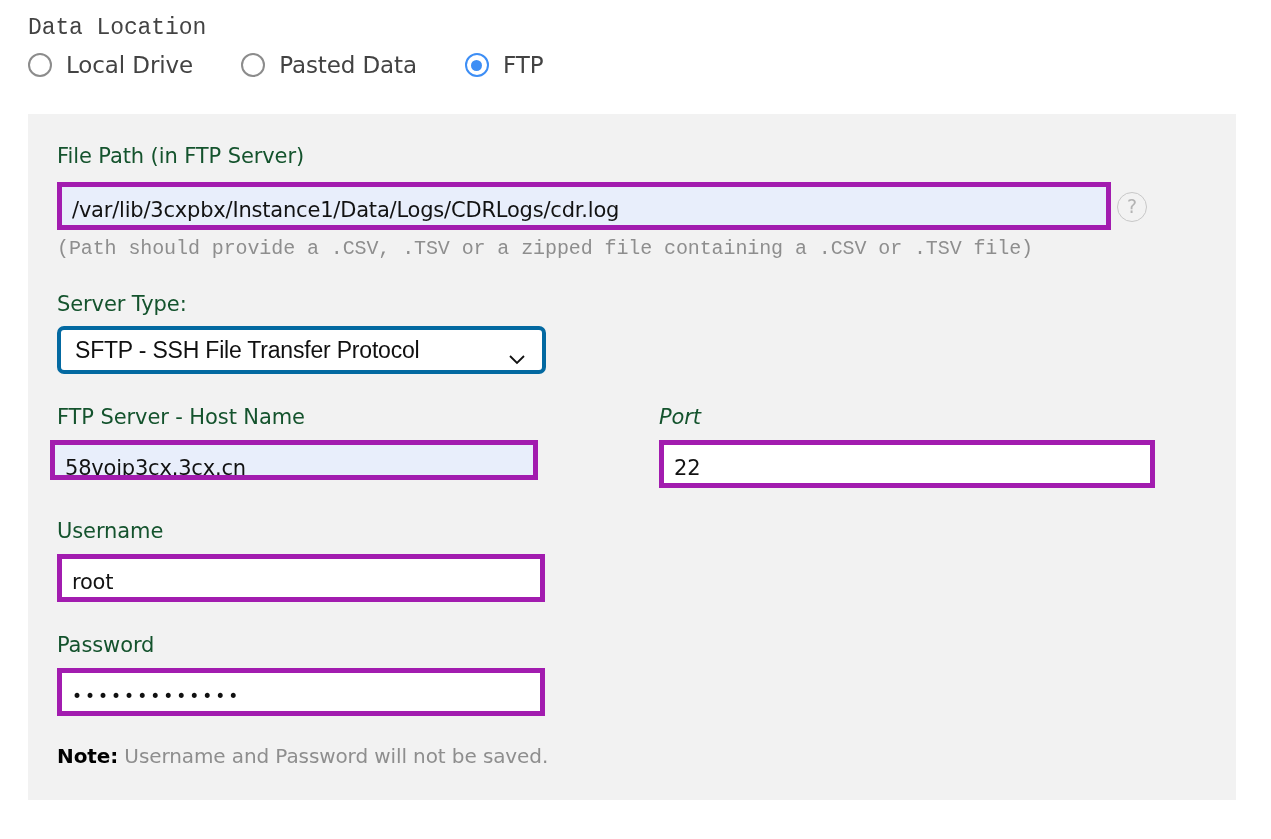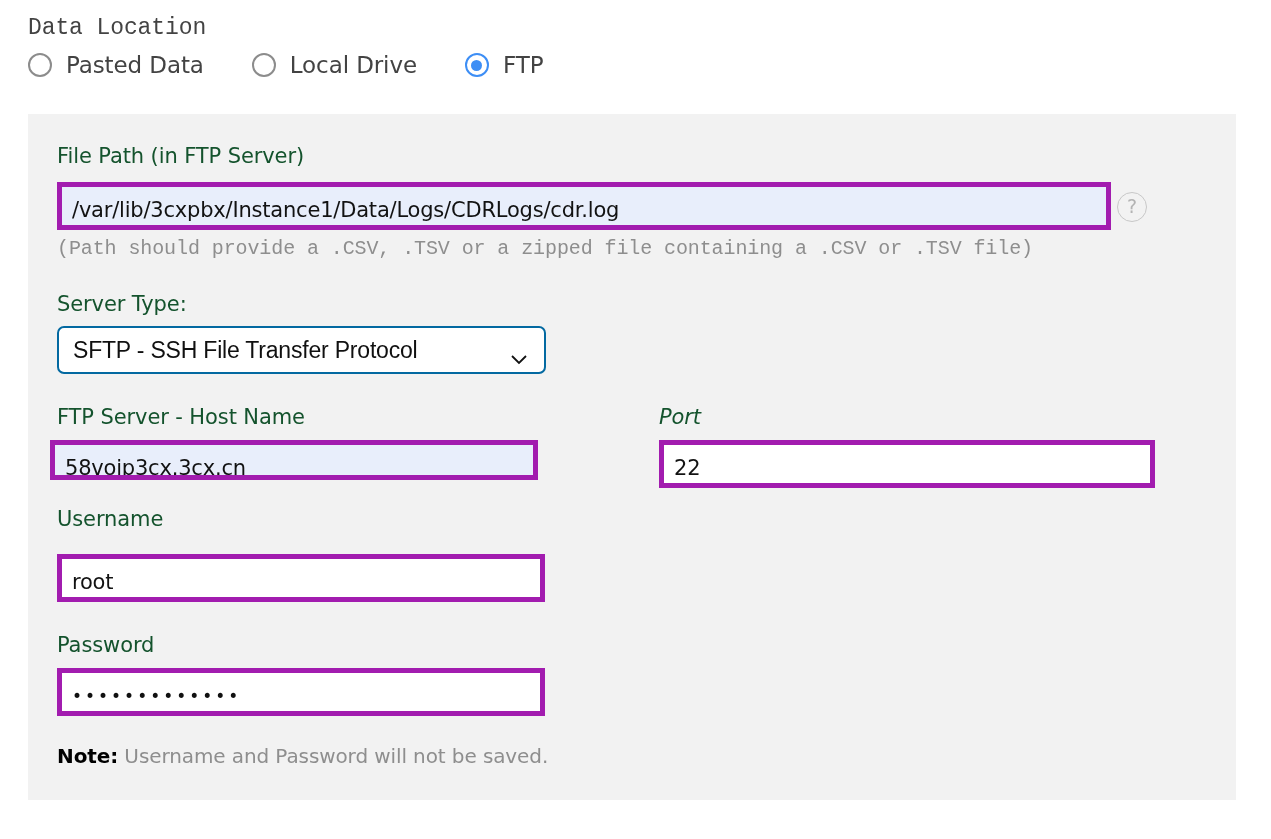--- a/index.html
+++ b/index.html
@@ -149,21 +149,21 @@
 
   
   .servertype-label { position: absolute; left: 29px; top: 178px; }
   .servertype-select {
     position: absolute;
     left: 29px;
     top: 212px;
     width: 489px;
     height: 48px;
     box-sizing: border-box;
-    border: 2px solid #0369a1;
+    border: 4px solid #0369a1;
     border-radius: 7px;
     background: #ffffff;
     font-family: "Liberation Sans", sans-serif;
     font-size: 23px;
     color: #101010;
     padding: 0 14px;
     line-height: 46px;
     display: flex;
     align-items: center;
     justify-content: space-between;
@@ -197,21 +197,21 @@
   .port-input {
     position: absolute;
     left: 631px;
     top: 326px;
     width: 496px;
     height: 48px;
     line-height: 46px;
   }
 
   
-  .username-label { position: absolute; left: 29px; top: 393px; }
+  .username-label { position: absolute; left: 29px; top: 405px; }
   .username-input {
     position: absolute;
     left: 29px;
     top: 440px;
     width: 488px;
     height: 48px;
     line-height: 46px;
   }
 
   
@@ -245,26 +245,26 @@
 </head>
 <body>
 
 <div class="data-location-section">
   <div class="section-title">Data Location</div>
 
   <div class="radio-row">
 
     <div class="radio-option">
       <span class="radio-mark"></span>
-      <span class="radio-label">Pasted Data</span>
+      <span class="radio-label">Local Drive</span>
     </div>
 
     <div class="radio-option">
       <span class="radio-mark"></span>
-      <span class="radio-label">Local Drive</span>
+      <span class="radio-label">Pasted Data</span>
     </div>
 
     <div class="radio-option">
       <span class="radio-mark checked"></span>
       <span class="radio-label">FTP</span>
     </div>
 
   </div>
 </div>
 

